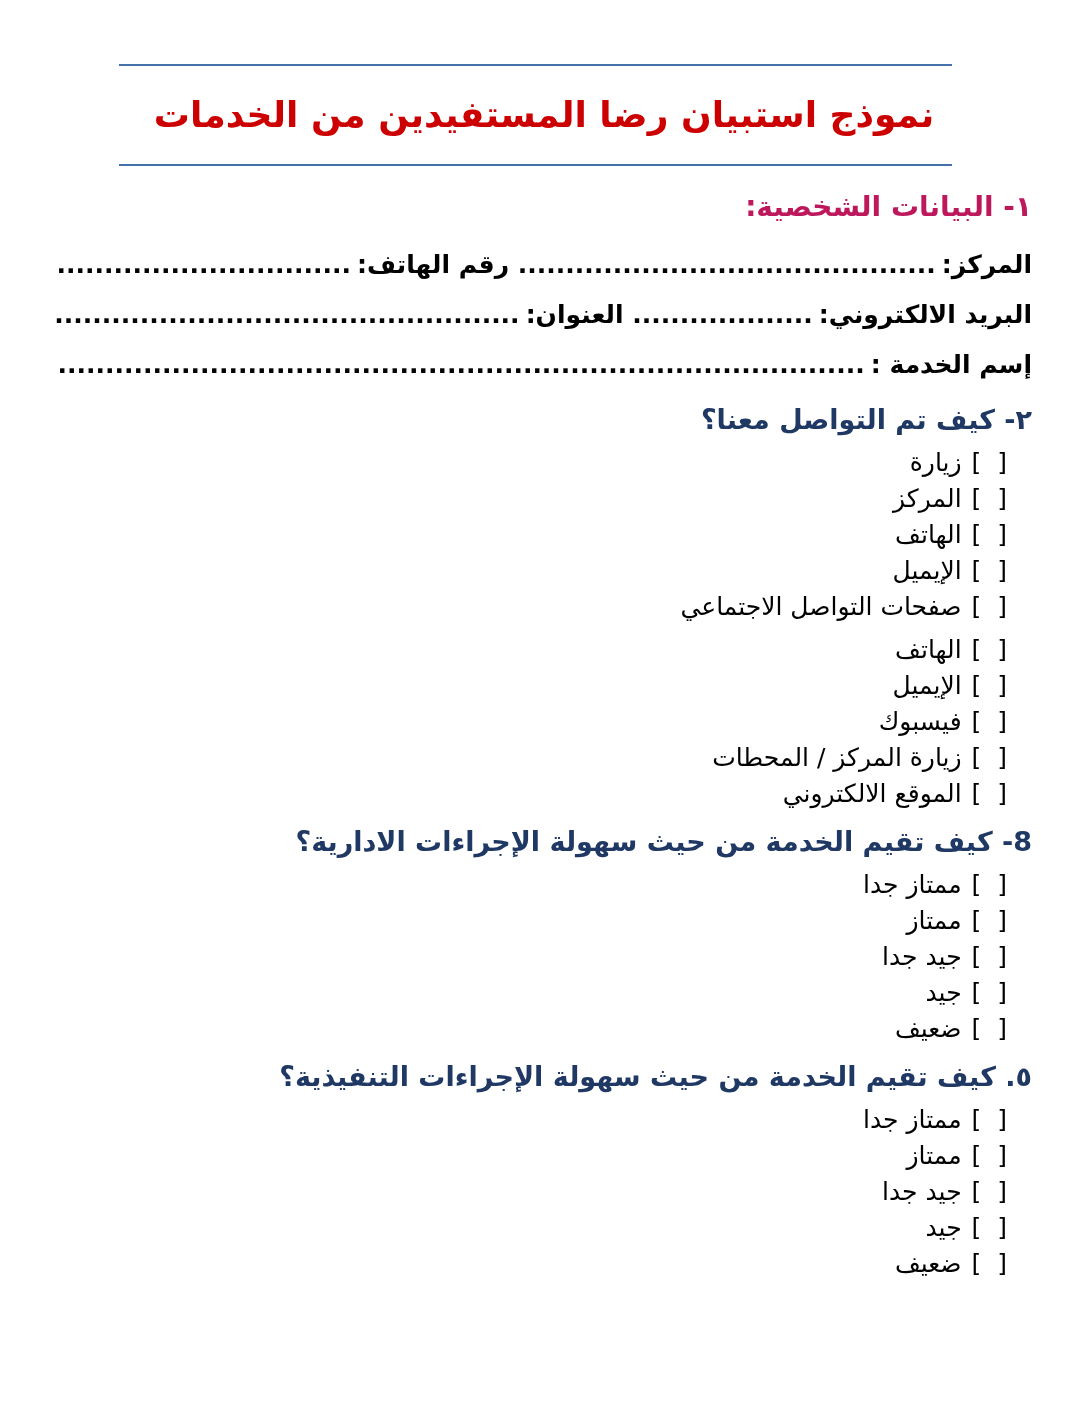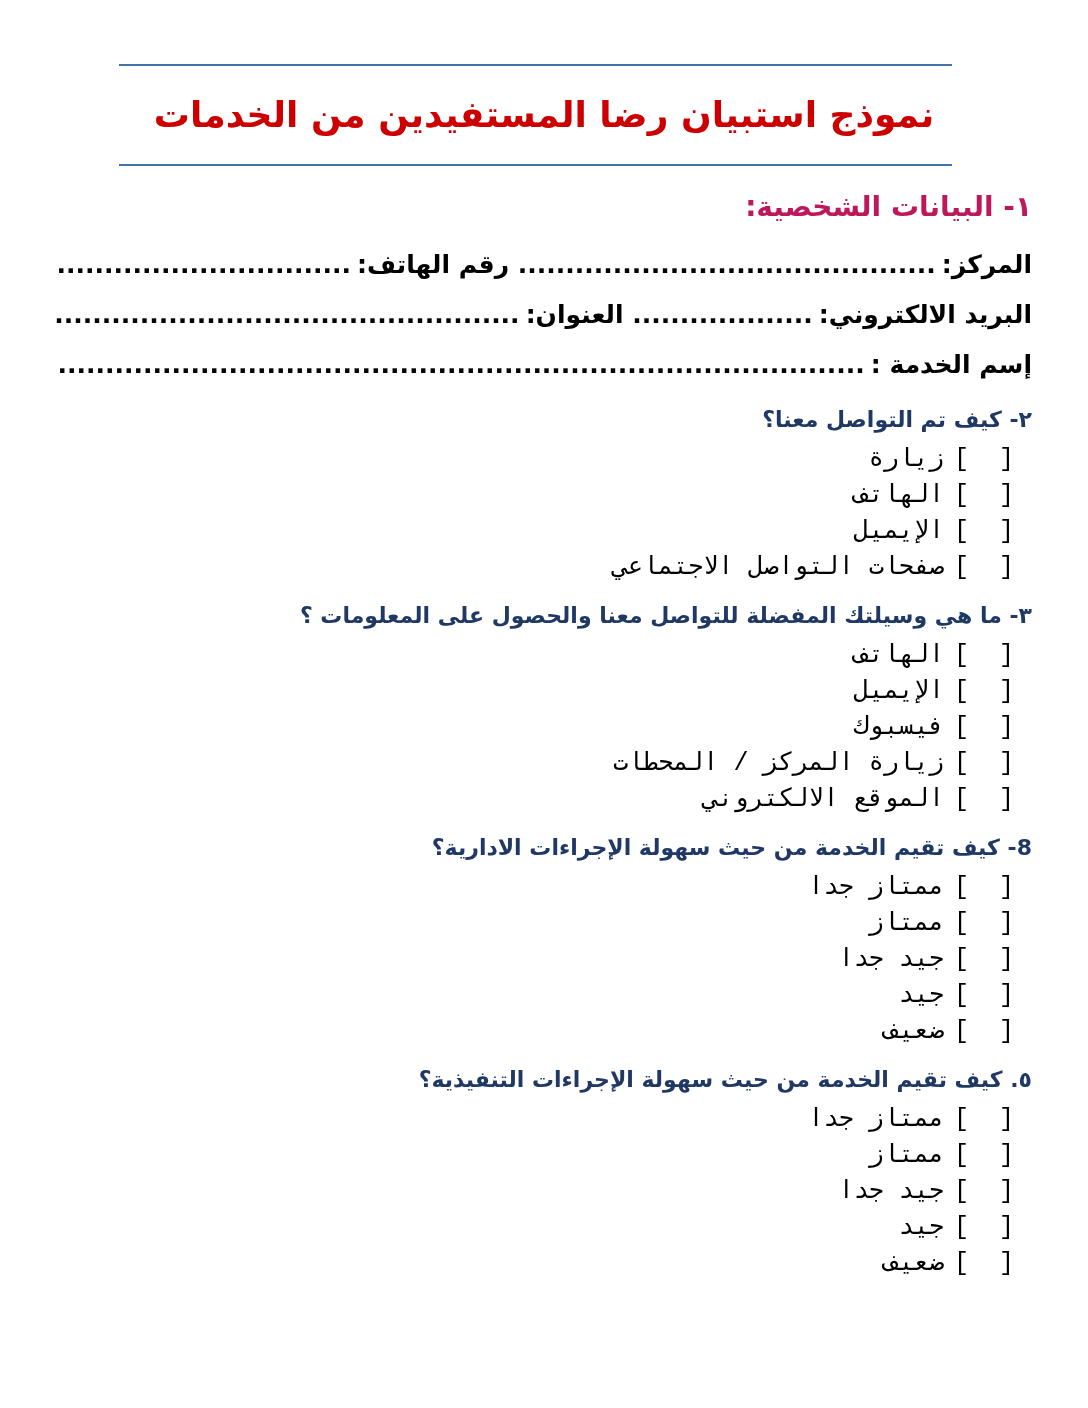--- a/index.html
+++ b/index.html
@@ -36,42 +36,42 @@
     color: #be185d;
     font-weight: bold;
     font-size: 28px;
     line-height: 34px;
     text-align: right;
     margin: 24px 0 0 0;
   }
   .q-heading {
     color: #1F3864;
     font-weight: bold;
-    font-size: 22px;
+    font-size: 27px;
     line-height: 36px;
     text-align: right;
     margin: 12px 0 4px 0;
     white-space: nowrap;
   }
   .fields { margin-top: 16px; }
   .frow {
     font-size: 25px;
     font-weight: bold;
     line-height: 50px;
     text-align: right;
     white-space: nowrap;
     overflow: hidden;
     direction: rtl;
   }
   .frow .flabel { margin-left: 6px; text-align: center; }
   .frow .dots {
     letter-spacing: 1px;
     font-weight: bold;
   }
-  .opts { margin: 0; font-family: Liberation Mono, monospace; }
+  .opts { margin: 7px; }
   .opt {
     font-size: 25px;
     line-height: 36px;
     text-align: right;
     padding-right: 18px;
     direction: rtl;
     white-space: nowrap;
   }
   .cb {
     direction: ltr;
@@ -105,26 +105,26 @@
       <span class="flabel">العنوان:</span><span class="dots">........................................................................</span>
     </div>
     <div class="frow">
       <span class="flabel">إسم الخدمة :</span><span class="dots">...................................................................................................................</span>
     </div>
   </div>
 
   <div class="q-heading">٢- كيف تم التواصل معنا؟</div>
   <div class="opts">
     <div class="opt"><span class="cb">[  ]</span><span class="opt-label">زيارة</span></div>
+    <div class="opt"><span class="cb">[  ]</span><span class="opt-label">المركز</span></div>
     <div class="opt"><span class="cb">[  ]</span><span class="opt-label">الهاتف</span></div>
     <div class="opt"><span class="cb">[  ]</span><span class="opt-label">الإيميل</span></div>
     <div class="opt"><span class="cb">[  ]</span><span class="opt-label">صفحات التواصل الاجتماعي</span></div>
   </div>
 
-  <div class="q-heading">٣- ما هي وسيلتك المفضلة للتواصل معنا  والحصول على المعلومات ؟</div>
   <div class="opts">
     <div class="opt"><span class="cb">[  ]</span><span class="opt-label">الهاتف</span></div>
     <div class="opt"><span class="cb">[  ]</span><span class="opt-label">الإيميل</span></div>
     <div class="opt"><span class="cb">[  ]</span><span class="opt-label">فيسبوك</span></div>
     <div class="opt"><span class="cb">[  ]</span><span class="opt-label">زيارة المركز / المحطات</span></div>
     <div class="opt"><span class="cb">[  ]</span><span class="opt-label">الموقع الالكتروني</span></div>
   </div>
 
   <div class="q-heading">8- كيف تقيم الخدمة من حيث سهولة الإجراءات الادارية؟</div>
   <div class="opts">

